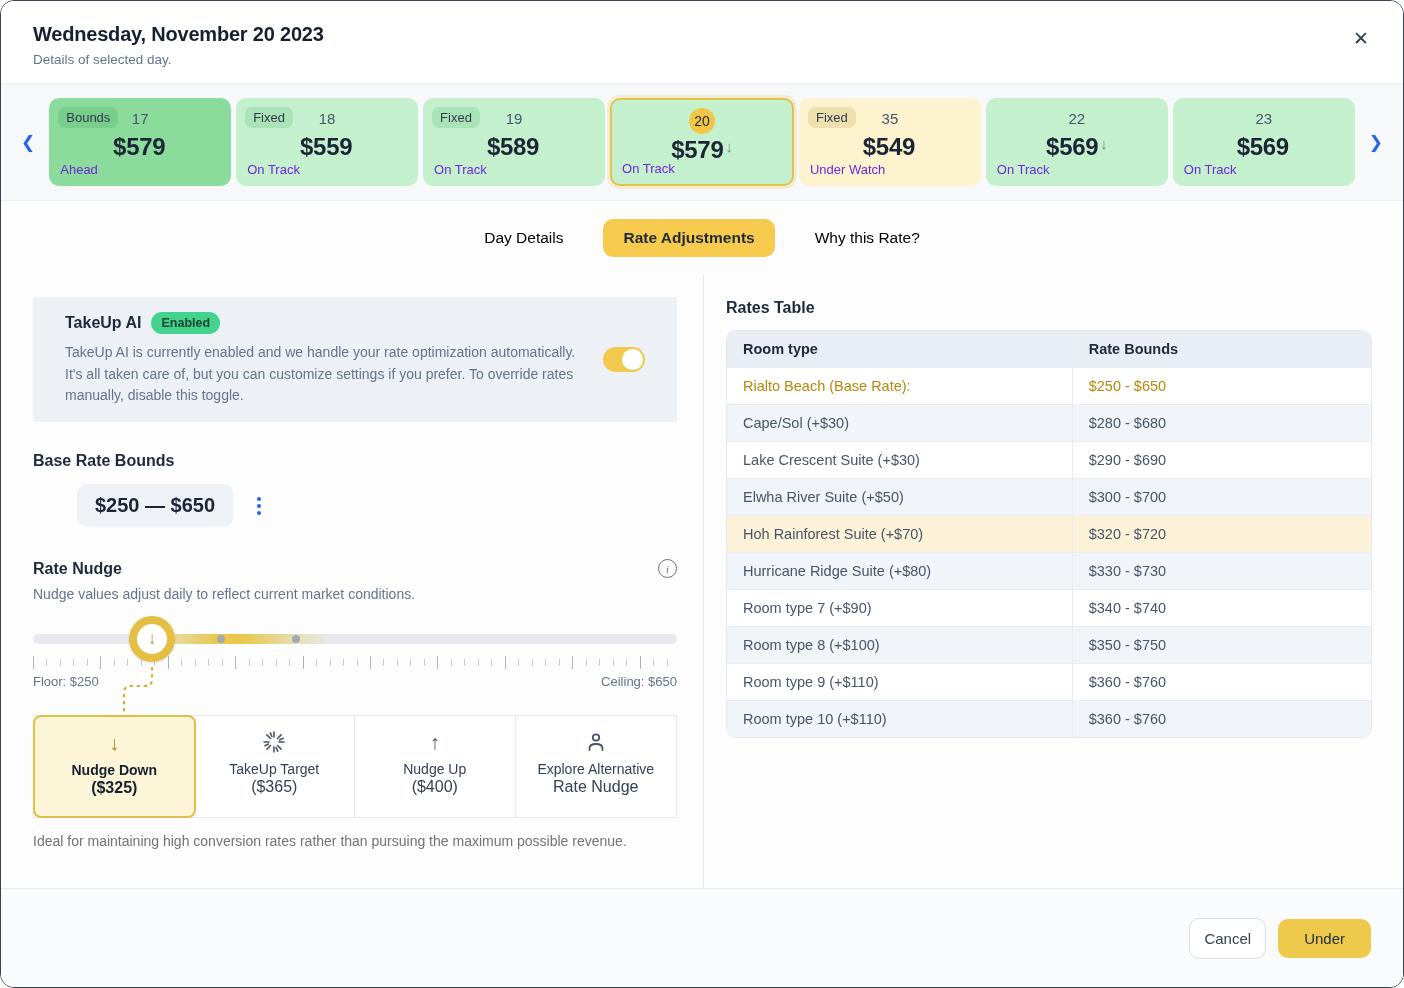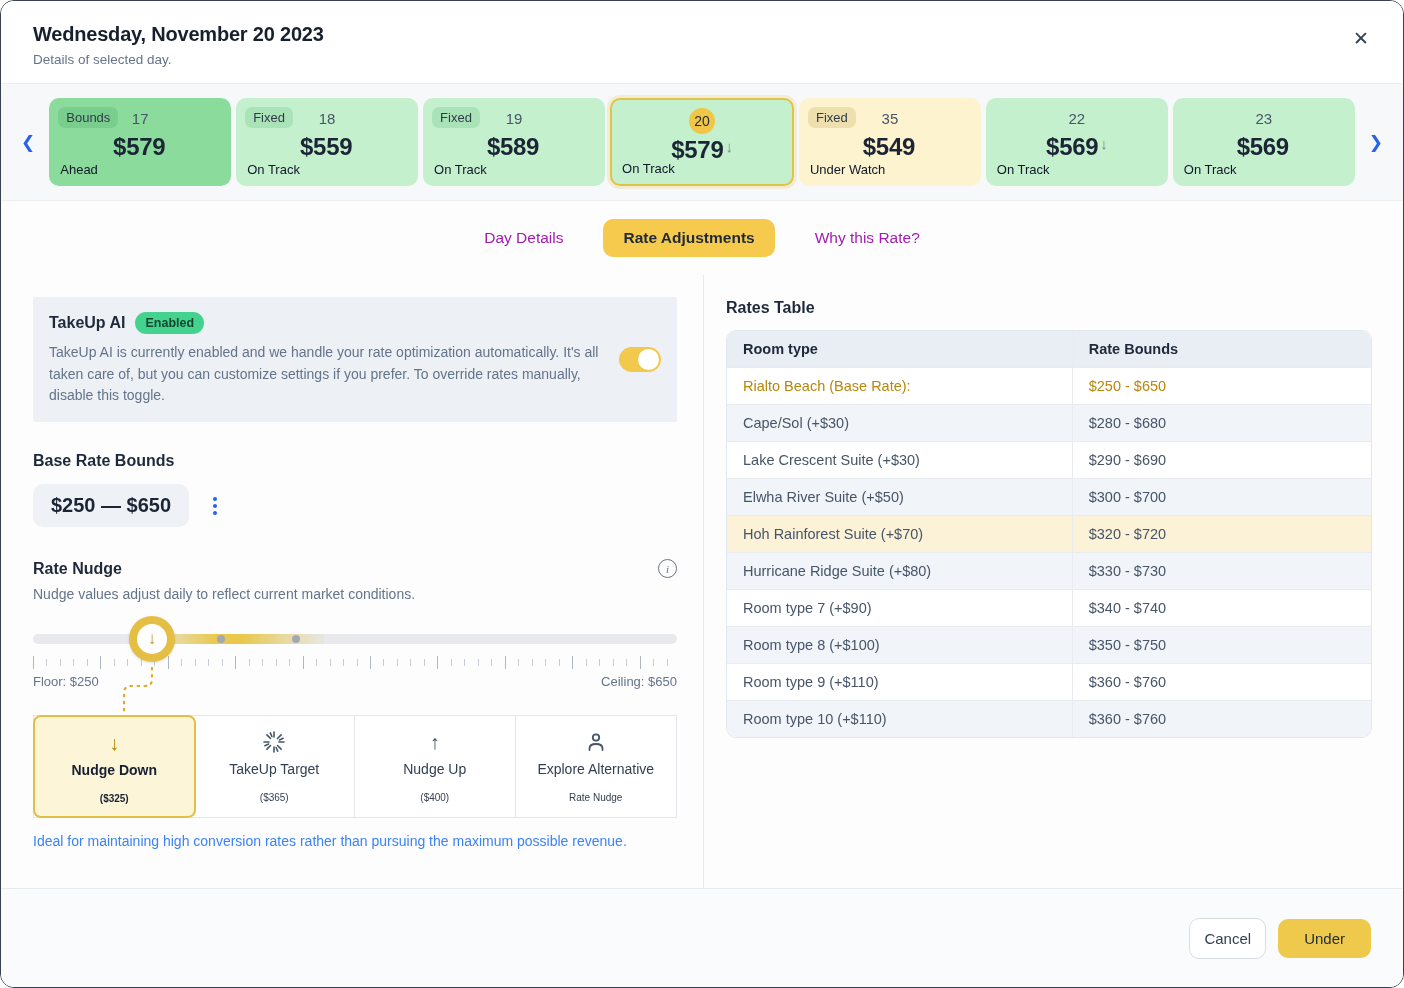--- a/index.html
+++ b/index.html
@@ -21,46 +21,46 @@
   .dcard.green-dark { background:#8bdc9c; }
   .dcard.yellow { background:#fdf3cf; }
   .dcard.selected { border:2px solid #e3c24b; box-shadow:0 0 0 3px rgba(227,194,75,.22); }
   .dbadge { position:absolute; left:8px; top:8px; font-size:13px; color:#2f3b4c; background:#abe3b8; border-radius:7px; padding:3px 8px; }
   .green-dark .dbadge { background:#79cd8d; }
   .yellow .dbadge { background:#eee0ae; }
   .dday { font-size:15px; color:#475569; height:24px; line-height:24px; }
   .dcirc .dday { display:inline-flex; width:26px; height:26px; border-radius:50%; background:#f1c647; color:#1f2937; align-items:center; justify-content:center; font-size:14px; }
   .dprice { font-size:24px; font-weight:700; color:#1c2536; margin-top:2px; letter-spacing:-.3px; }
   .trend { font-size:15px; font-weight:400; color:#7c8796; vertical-align:6px; margin-left:2px; }
-  .dstatus { position:absolute; left:10px; bottom:8px; font-size:13px; color:#0f172a; }
+  .dstatus { position:absolute; left:10px; bottom:8px; font-size:13px; color:#6d28d9; }
 
   
   .tabs { display:flex; justify-content:center; align-items:center; gap:34px; padding:18px 0; background:#fdfdfe; }
-  .tab { font-size:15.5px; color:#a21caf; background:none; border:none; cursor:pointer; padding:10px 6px; }
+  .tab { font-size:15.5px; color:#000000; background:none; border:none; cursor:pointer; padding:10px 6px; }
   .tab.active { background:#f6ca4d; border-radius:10px; padding:10px 20px; font-weight:600; color:#1f2937; }
 
   
   .content { flex:1; display:flex; overflow:hidden; }
   .lcol { width:703px; padding:4px 26px 0 32px; border-right:1px solid #e6e9ed; }
   .rcol { flex:1; padding:4px 31px 0 22px; }
 
   
-  .ai-panel { background:#edf0f4; border-radius:2px; padding:15px 16px; margin-top:18px; display:flex; gap:14px;align-items:flex-end; }
+  .ai-panel { background:#edf0f4; border-radius:2px; padding:15px 32px; margin-top:18px; display:flex; gap:14px;align-items:flex-end; }
   .ai-main { flex:1; }
   .ai-head { display:flex; align-items:center; gap:10px; }
   .ai-title { font-size:16px; font-weight:700; color:#1e293b; }
   .ai-badge { background:#43d38f; color:#14462e; font-size:12.5px; font-weight:600; border-radius:12px; padding:4px 10px; }
   .ai-desc { font-size:14px; color:#64748b; line-height:1.55; margin-top:8px; max-width:556px; }
   .toggle { width:42px; height:25px; border-radius:13px; background:#f2c94c; position:relative; align-self:center; cursor:pointer; flex:none; }
   .toggle .knob { position:absolute; right:2px; top:2px; width:21px; height:21px; border-radius:50%; background:#fff; }
 
   
   .sec-h { font-size:16px; font-weight:700; color:#1e293b; }
   .brb { margin-top:30px; }
-  .brb-row { display:flex; align-items:center; gap:20px; margin-top:14px; }
+  .brb-row { display:flex; align-items:center; gap:20px; margin-top:14px;margin-left:44px; }
   .brb-pill { background:#eef1f5; border-radius:10px; padding:10px 18px; font-size:20px; font-weight:700; color:#1c2536; }
   .kebab { display:inline-flex; flex-direction:column; gap:3px; padding:4px; background:none; border:none; cursor:pointer; }
   .kebab i { width:4px; height:4px; border-radius:50%; background:#2563eb; }
 
   
   .rn { margin-top:32px; }
   .rn-head { display:flex; justify-content:space-between; align-items:center; }
   .info { width:19px; height:19px; border-radius:50%; border:1.6px solid #6b7280; color:#6b7280; font-size:11px; font-style:italic; font-family:"Liberation Serif","DejaVu Serif",serif; display:inline-flex; align-items:center; justify-content:center; background:none; cursor:pointer; }
   .rn-sub { font-size:14px; color:#64748b; margin-top:8px; }
   .slider { position:relative; margin-top:32px; }
@@ -79,23 +79,23 @@
   .connector { position:absolute; left:70px; top:33px; pointer-events:none; z-index:2; }
 
   
   .opts { display:grid; grid-template-columns:1fr 1fr 1fr 1fr; border:1px solid #e4e8ed; background:#fff; margin-top:26px; }
   .opt { padding:13px 8px 12px; text-align:center; border-right:1px solid #e4e8ed; background:#fff; cursor:pointer; min-height:101px; }
   .opt:last-child { border-right:none; }
   .opt.selected { margin:-1px; border:2px solid #e2bf45; border-radius:8px; background:#fcf5d8; position:relative; z-index:1; }
   .opt-icon { height:26px; display:flex; align-items:center; justify-content:center; font-size:20px; color:#475569; }
   .opt.selected .opt-icon { color:#b8860b; font-weight:700; }
   .opt-l1 { font-size:14px; color:#334155; margin-top:6px; }
-  .opt-l2 { font-size:10px; color:#334155; margin-top:15px; }
+  .opt-l2 { font-size:16px; color:#334155; margin-top:1px; }
   .opt.selected .opt-l1, .opt.selected .opt-l2 { font-weight:700; color:#172033; }
-  .rn-caption { font-size:14px; color:#3b82f6; margin-top:15px; }
+  .rn-caption { font-size:14px; color:#737373; margin-top:15px; }
 
   
   .rt-h { margin-top:20px; }
   .rtable { margin-top:13px; border:1px solid #e3e8ee; border-radius:10px; overflow:hidden; background:#fff; }
   .trow { display:grid; grid-template-columns:49.8% 50.2%;gap:24px; }
   .trow > div { padding:9px 16px; font-size:14.5px; color:#475569; border-left:1px solid #e8ecf1; display:flex; align-items:center; min-height:36px; }
   .trow > div:first-child { border-left:none; }
   .trow + .trow { border-top:1px solid #e8ecf1; }
   .thead { background:#e9eef5; }
   .thead > div { font-weight:700; color:#1e293b; }

